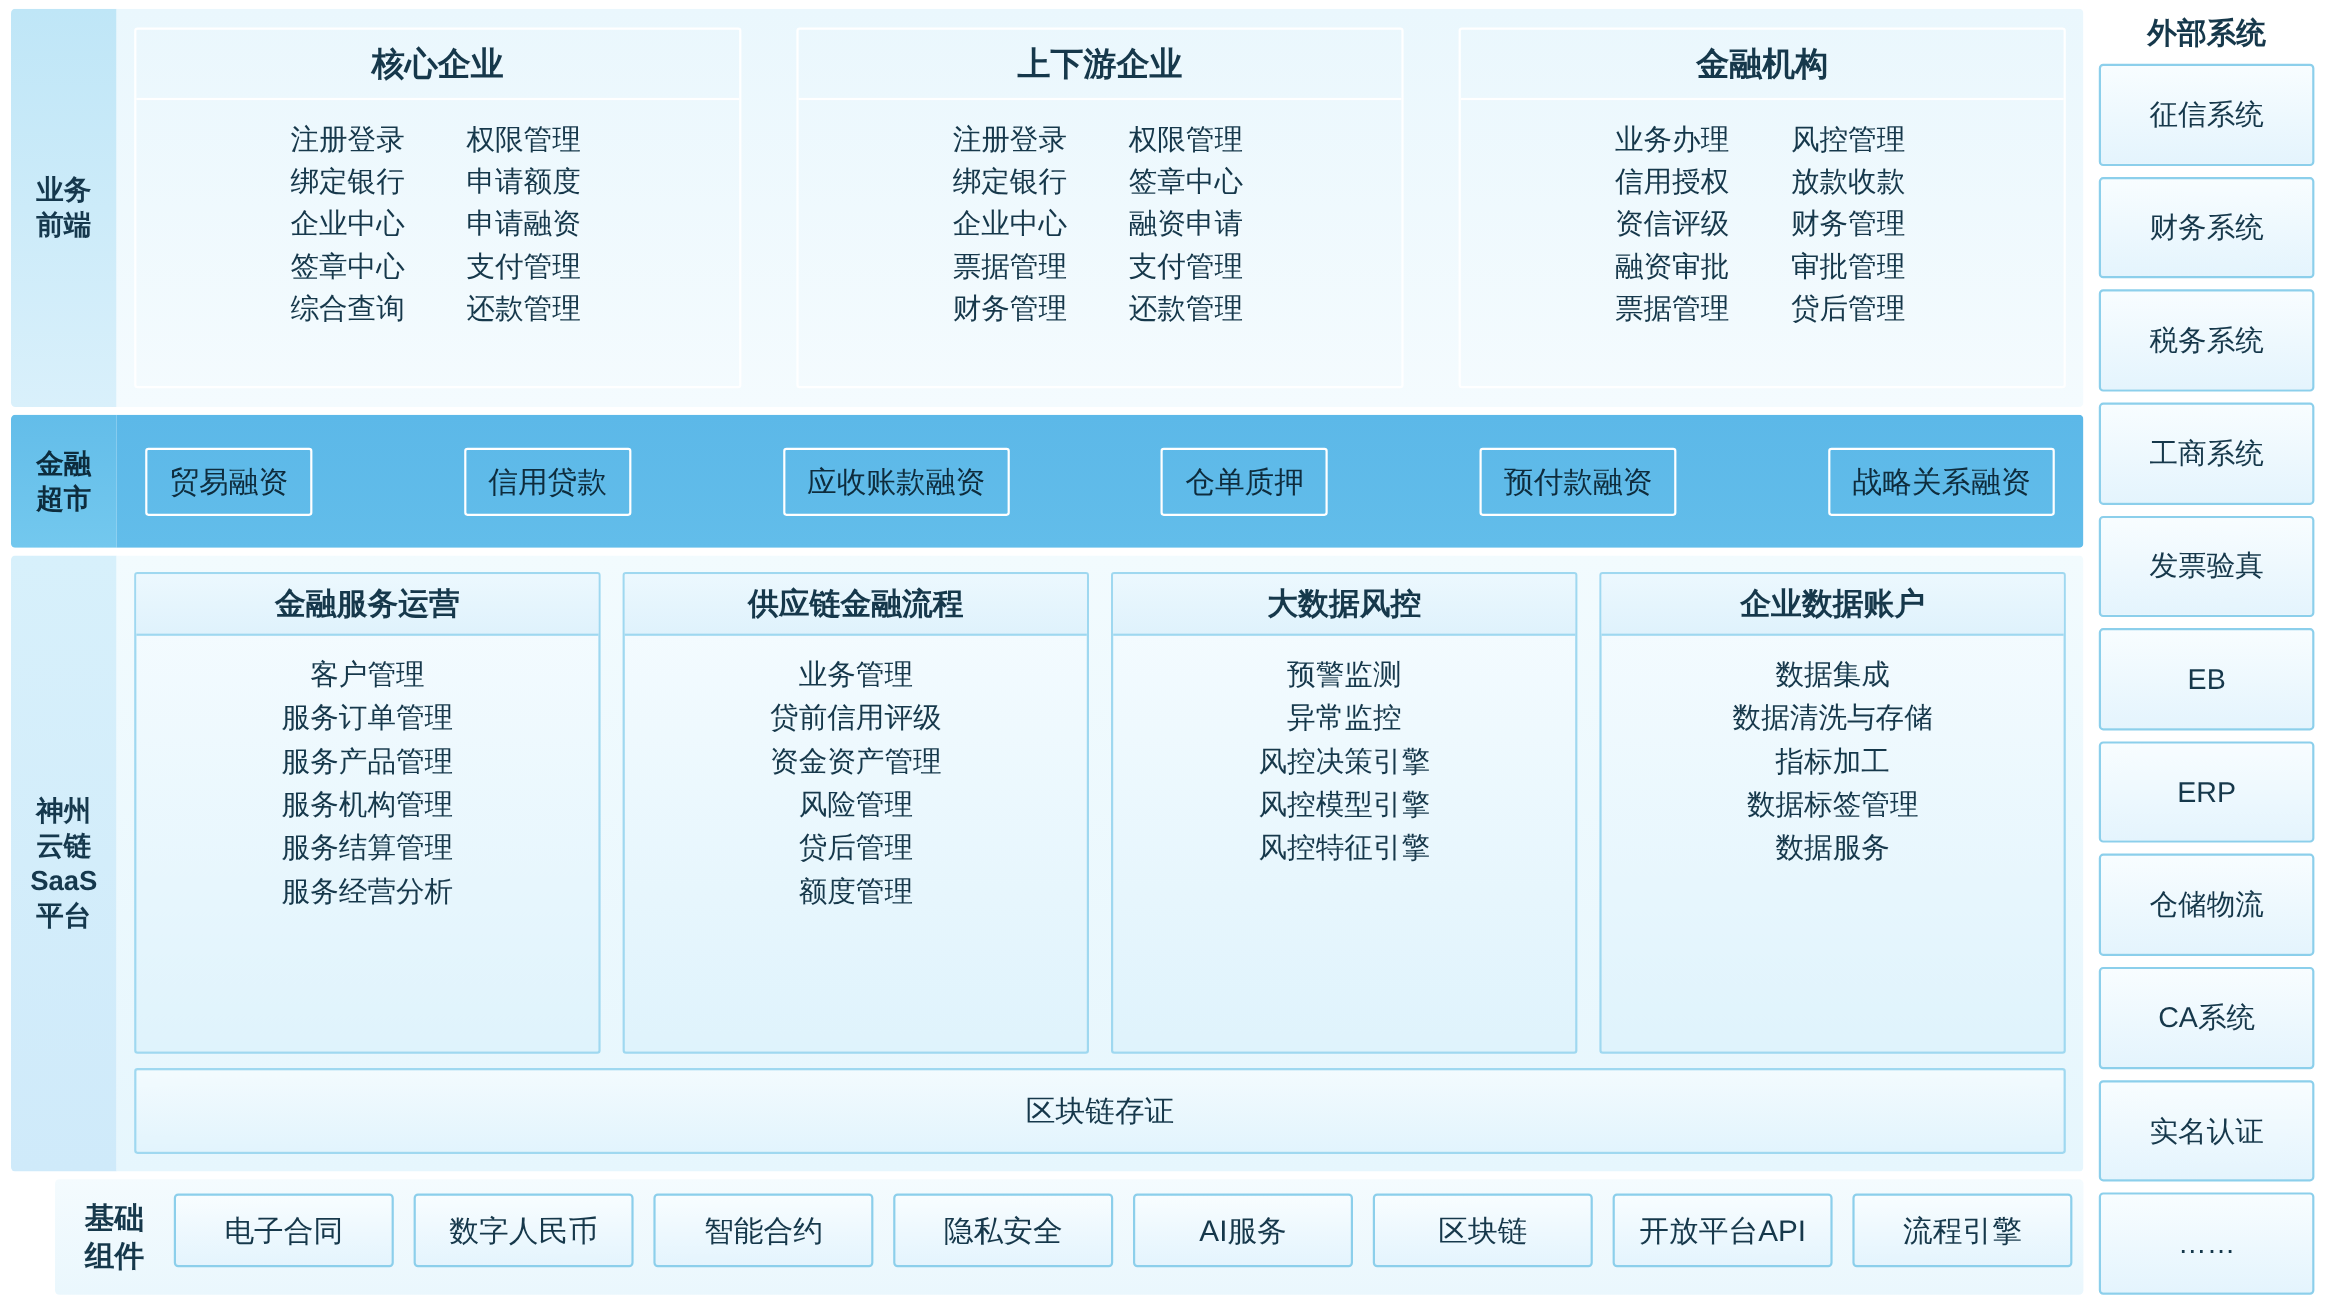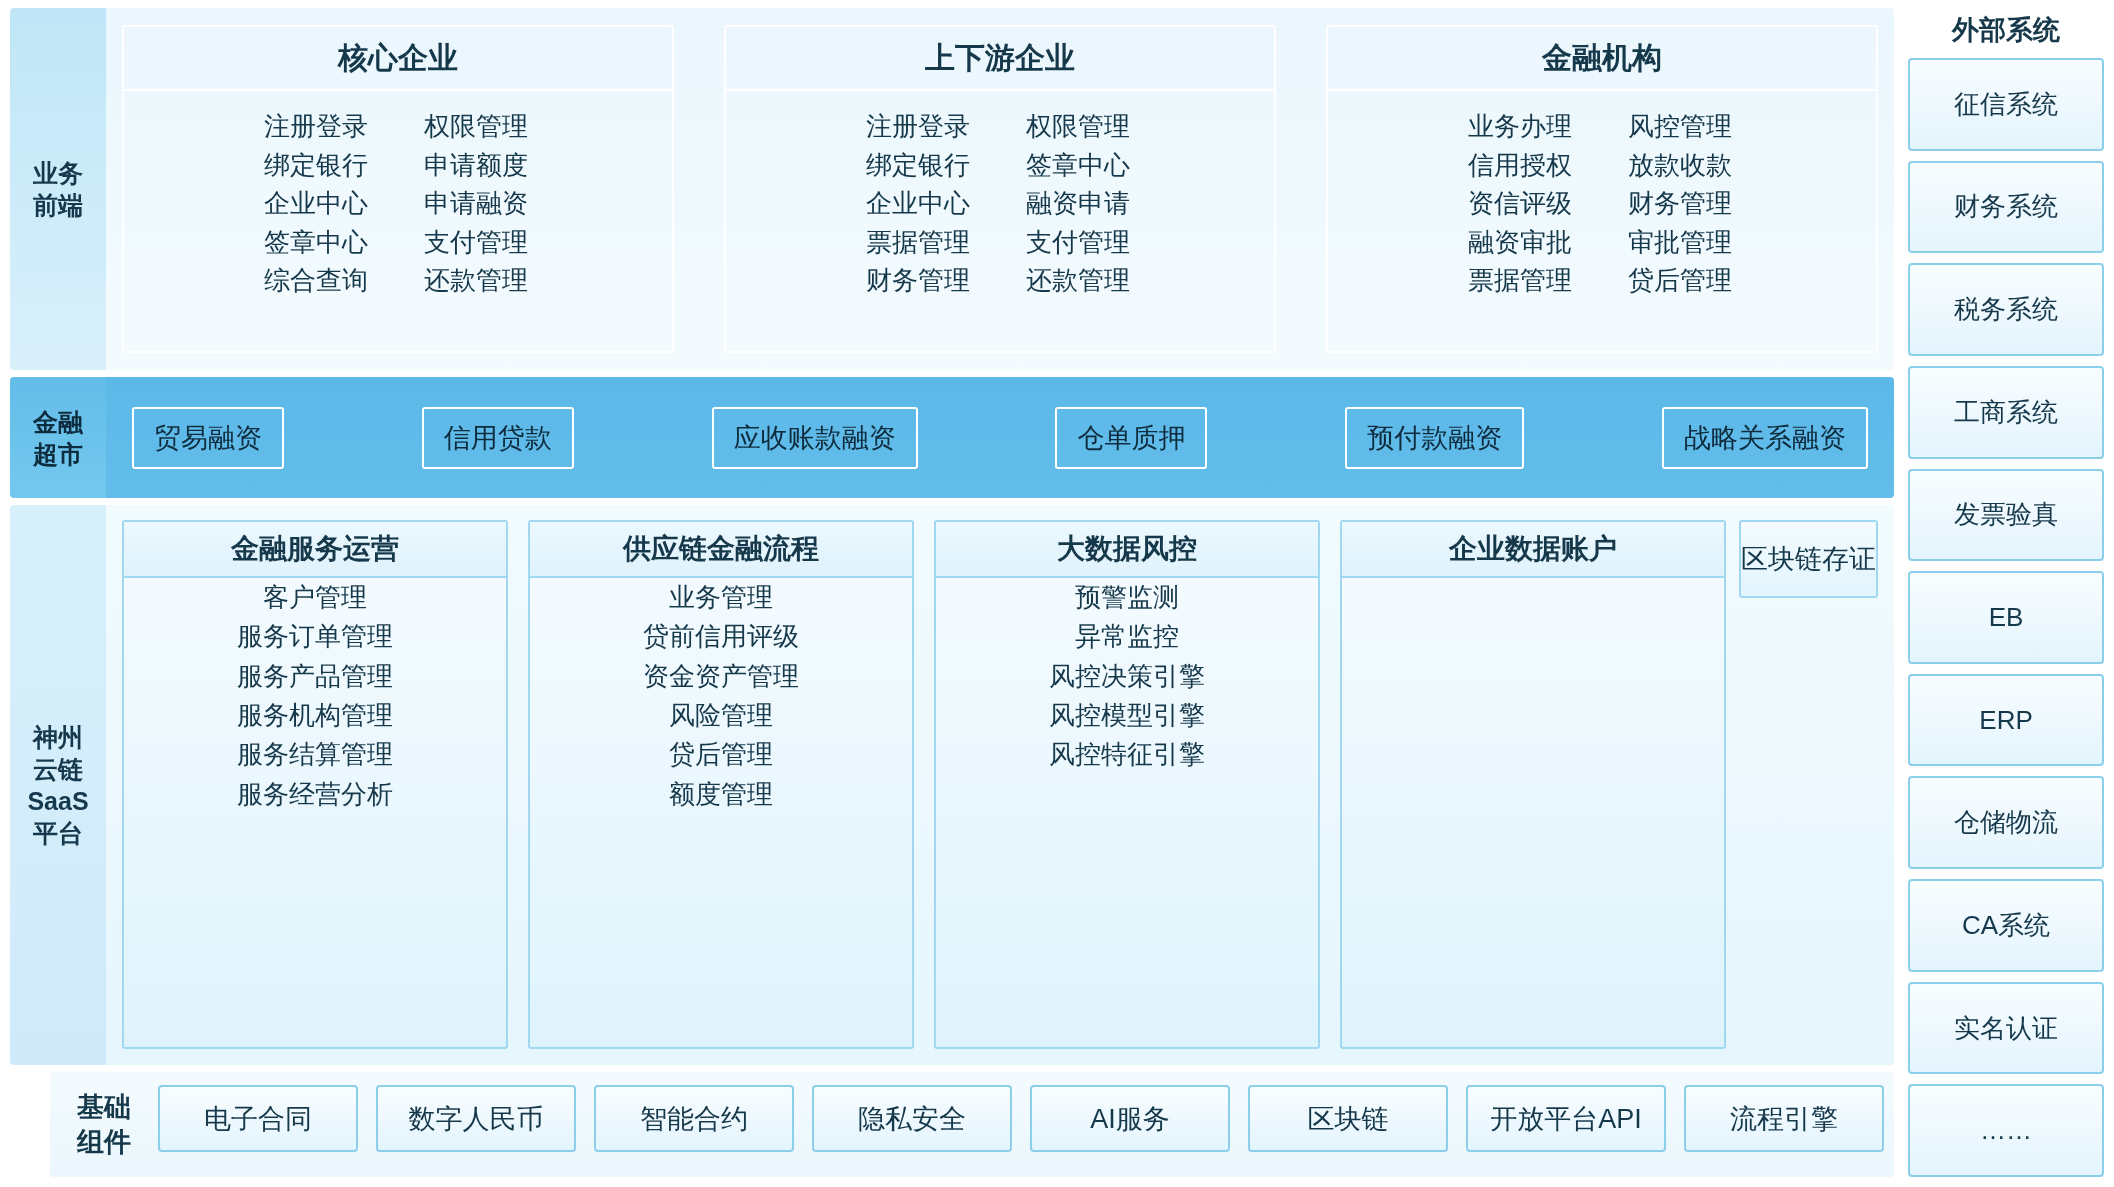--- a/index.html
+++ b/index.html
@@ -141,21 +141,21 @@
     flex: 1;
   }
   .row3 .band-label {
     background: linear-gradient(180deg, #d7f0fb 0%, #cfeafa 100%);
     font-size: 25px;
   }
   .row3 .band-body {
     background: linear-gradient(180deg, #f2fbfe 0%, #e6f6fd 100%);
     padding: 15px 16px 16px 16px;
     display: flex;
-    flex-direction: row;
+    flex-direction: column;
     gap: 13px;
   }
   .saas-cards {
     flex: 1;
     display: flex;
     gap: 20px;
   }
   .saas-card {
     flex: 1;
     border: 2px solid #9fd8f0;
@@ -174,21 +174,21 @@
     color: #16384b;
     border-bottom: 2px solid #9fd8f0;
     background: linear-gradient(180deg, #ecf8fe 0%, #dff2fc 100%);
   }
   .saas-card-items {
     flex: 1;
     display: flex;
     flex-direction: column;
     align-items: center;
     gap: 4px;
-    padding-top: 2px;
+    padding-top: 18px;
   }
   .saas-card-items div {
     font-size: 26px;
     line-height: 1.36;
     color: #16384b;
     white-space: nowrap;
   }
   .blockchain-bar {
     height: 74px;
     border: 2px solid #9fd8f0;
@@ -393,20 +393,27 @@
               <div>预警监测</div>
               <div>异常监控</div>
               <div>风控决策引擎</div>
               <div>风控模型引擎</div>
               <div>风控特征引擎</div>
             </div>
           </div>
 
           <div class="saas-card">
             <div class="saas-card-title">企业数据账户</div>
+            <div class="saas-card-items">
+              <div>数据集成</div>
+              <div>数据清洗与存储</div>
+              <div>指标加工</div>
+              <div>数据标签管理</div>
+              <div>数据服务</div>
+            </div>
           </div>
 
         </div>
         <div class="blockchain-bar">区块链存证</div>
       </div>
     </div>
 
     <div class="band row4">
       <div class="band-label" style="white-space:pre-line">基础
 组件</div>

